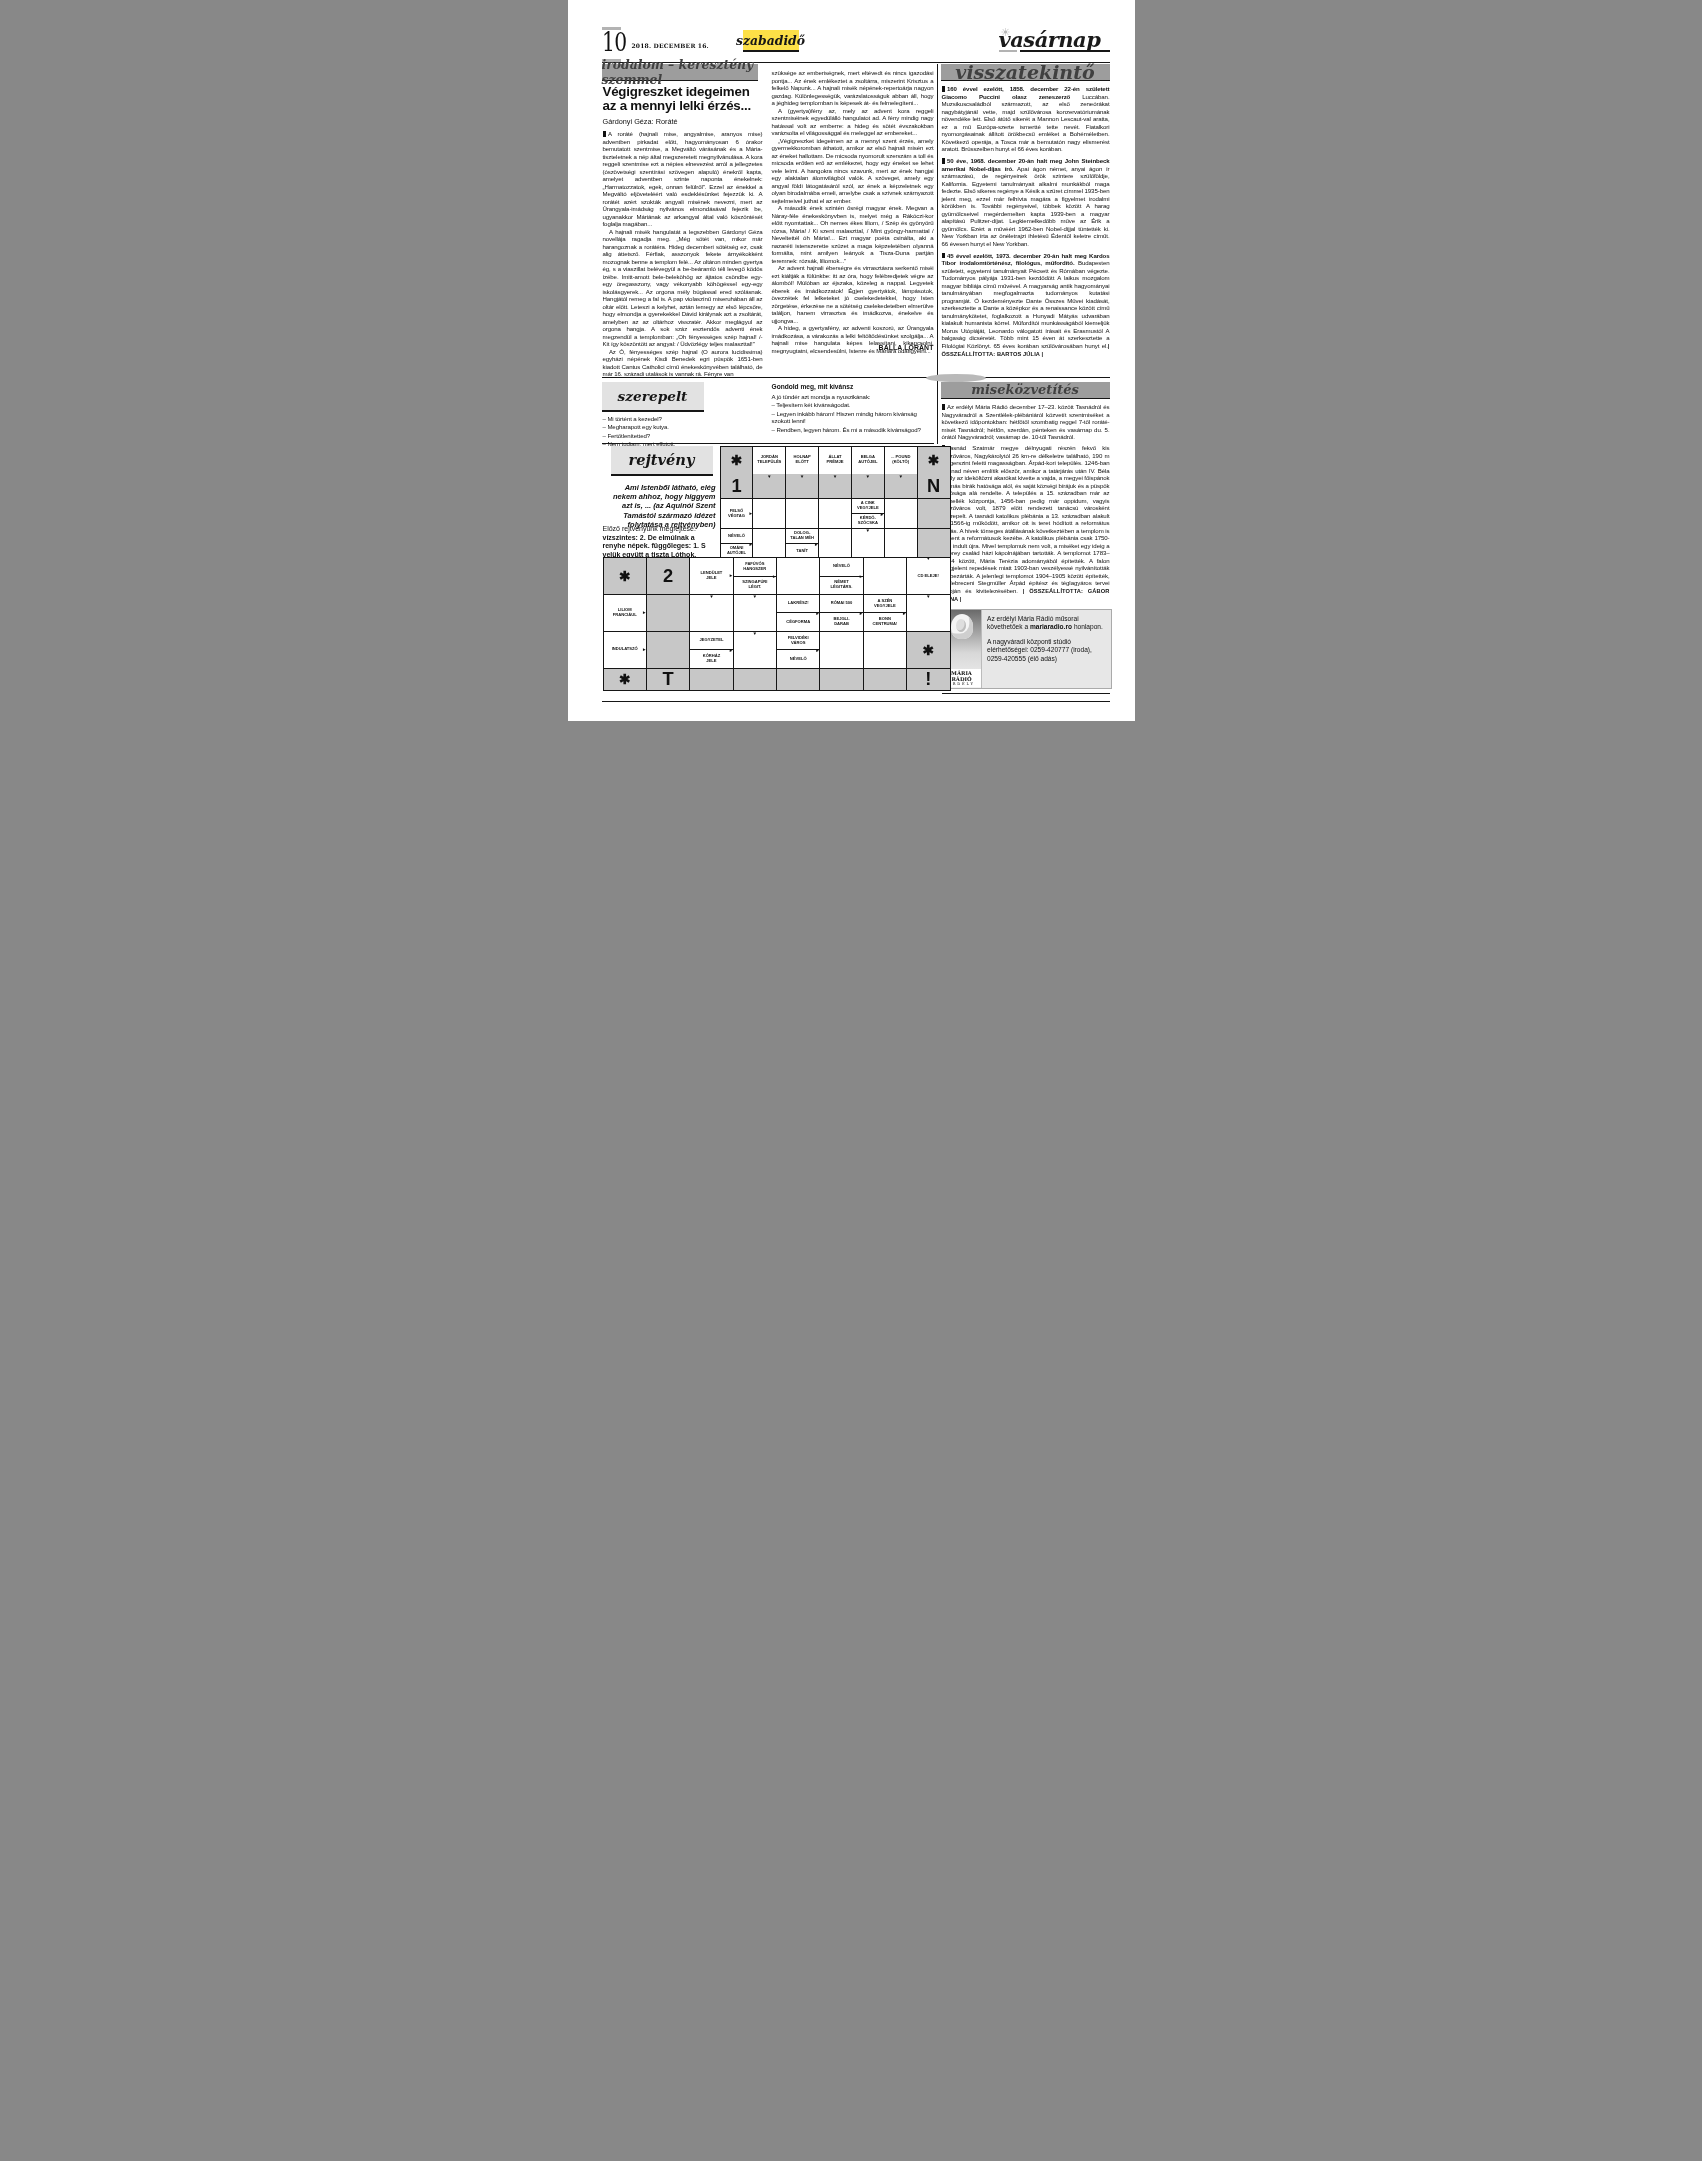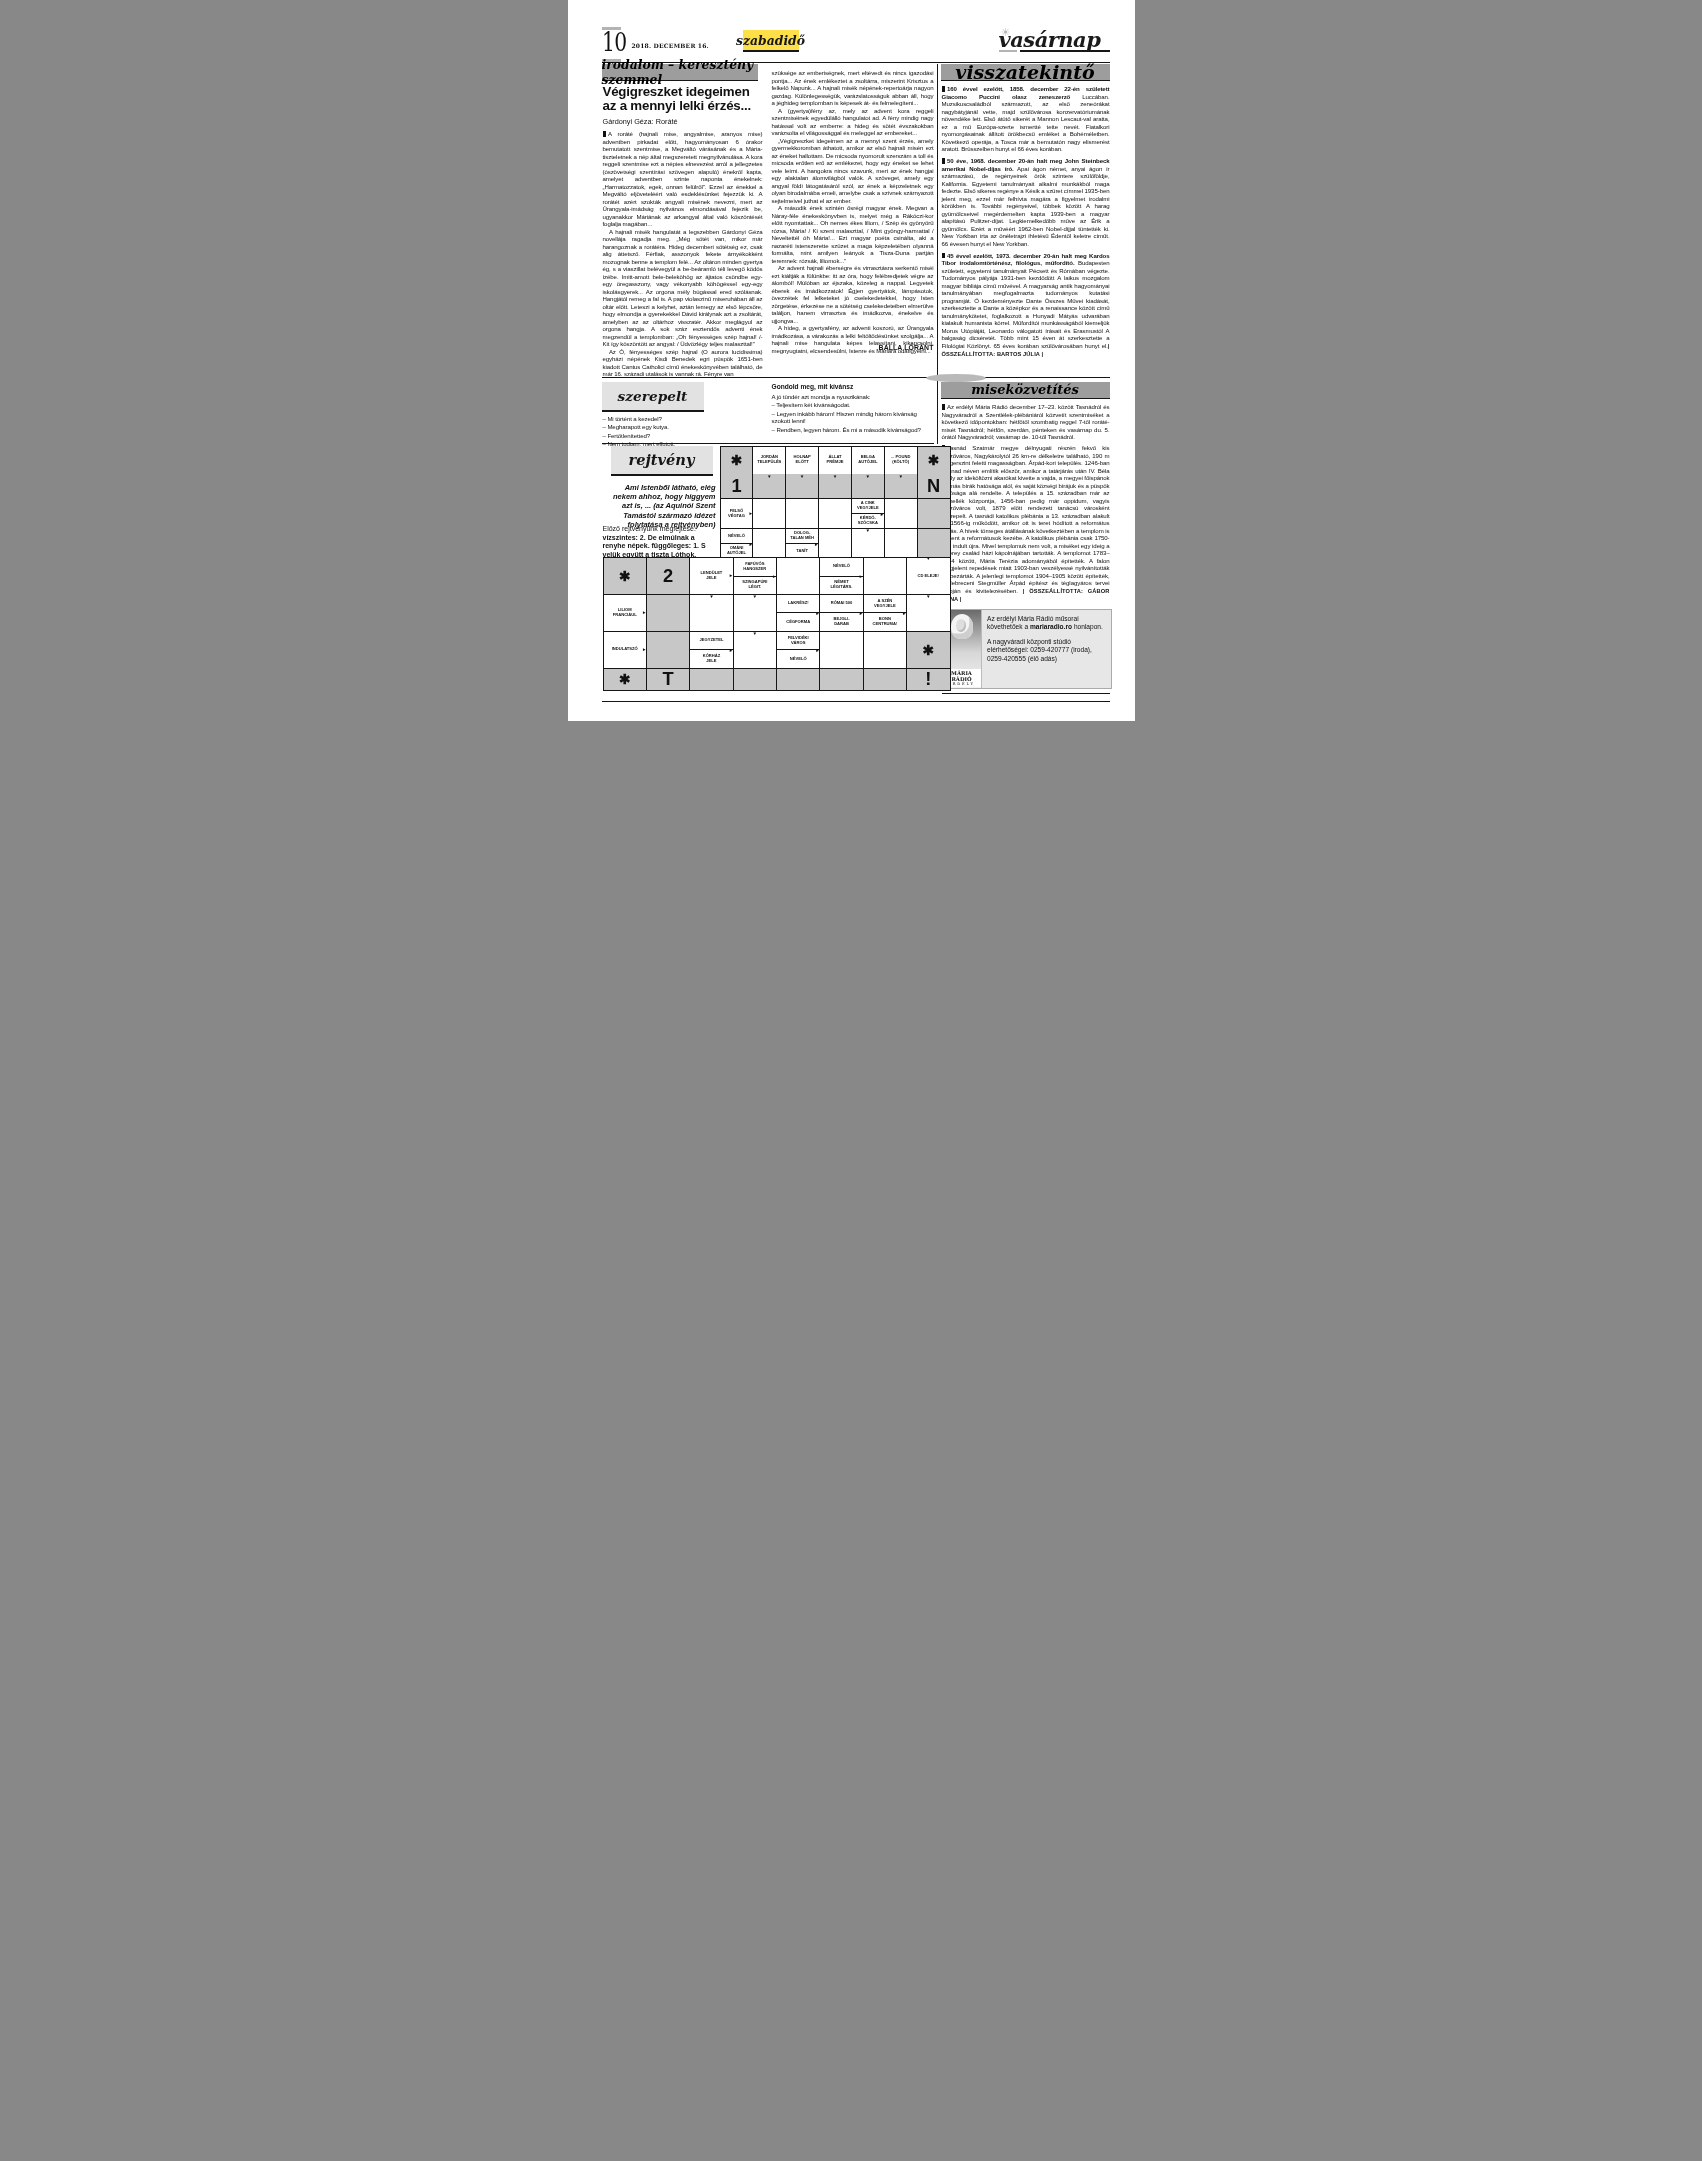--- a/index.html
+++ b/index.html
@@ -11,21 +11,21 @@
   #pageno{font-family:"DejaVu Serif",serif;font-size:26px;font-weight:400;letter-spacing:-0.9px;transform:scaleX(.78);transform-origin:left;}
   #dateline{font-family:"DejaVu Serif",serif;font-size:6px;font-weight:700;letter-spacing:0.2px;}
   .secbox{position:absolute;display:flex;align-items:center;justify-content:center;
           font-family:"DejaVu Serif",serif;font-style:italic;}
   #szabadido{background:#fde047;border-bottom:2.3px solid #161616;font-size:12.4px;color:#161616;font-weight:700;}
   #logo{font-family:"DejaVu Serif",serif;font-style:italic;font-size:21px;font-weight:700;letter-spacing:-0.5px;color:#1a1a1a;}
   #sun{color:#b9b9b9;font-size:11px;}
   .rule{position:absolute;background:#161616;}
   .grayseg{position:absolute;background:#b3b3b3;}
   
-  .bandhead{background:#9d9d9d;color:#000000;font-size:12.4px;font-weight:700;border-bottom:1.8px solid #161616;}
+  .bandhead{background:#9d9d9d;color:#404040;font-size:12.4px;font-weight:700;border-bottom:1.8px solid #161616;}
   .bandhead2{background:#e2e2e2;color:#161616;font-size:13.7px;font-weight:700;border-bottom:2.3px solid #161616;}
   
   .col{position:absolute;text-align:justify;font-size:6.1px;line-height:7.5px;letter-spacing:-0.1px;}
   .col p{margin:0 0 0 0;}
   .col p.ind{text-indent:6.4px;}
   .sq{display:inline-block;width:3.2px;height:5.5px;background:#111;margin-right:2.3px;vertical-align:-0.5px;}
   #headline{font-size:13.3px;line-height:14px;font-weight:700;letter-spacing:-0.2px;}
   #byline1{font-size:7.3px;font-weight:400;}
   #byline2{text-align:right;font-weight:700;font-size:6.9px;letter-spacing:0.1px;}
   .entry b{letter-spacing:-0.1px;}

